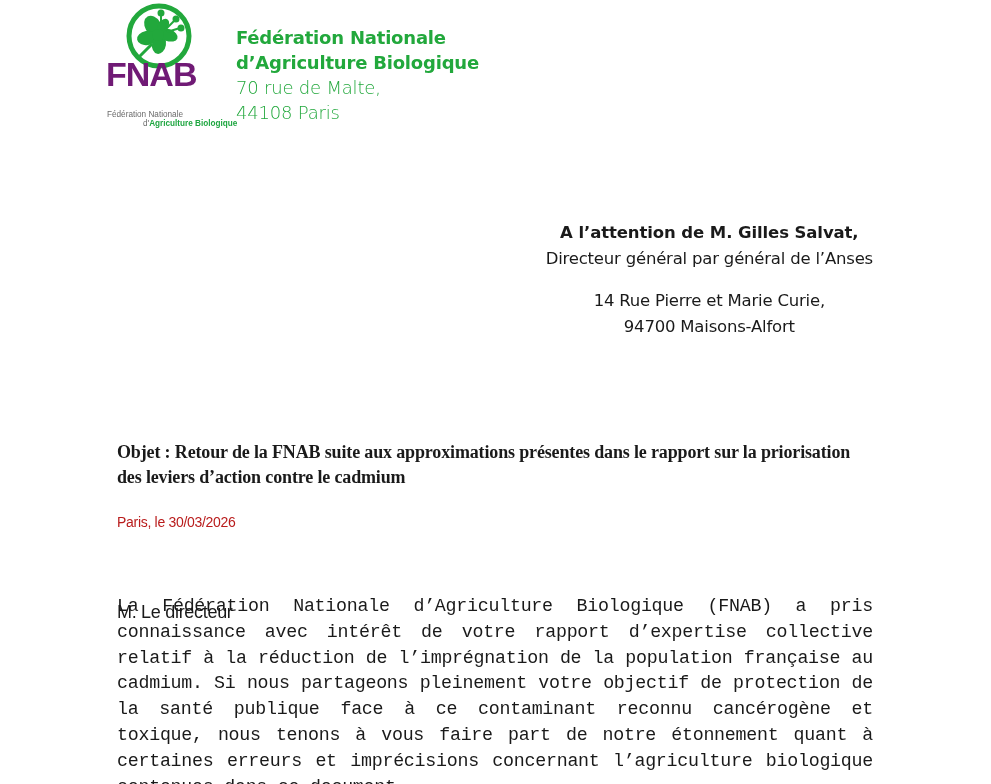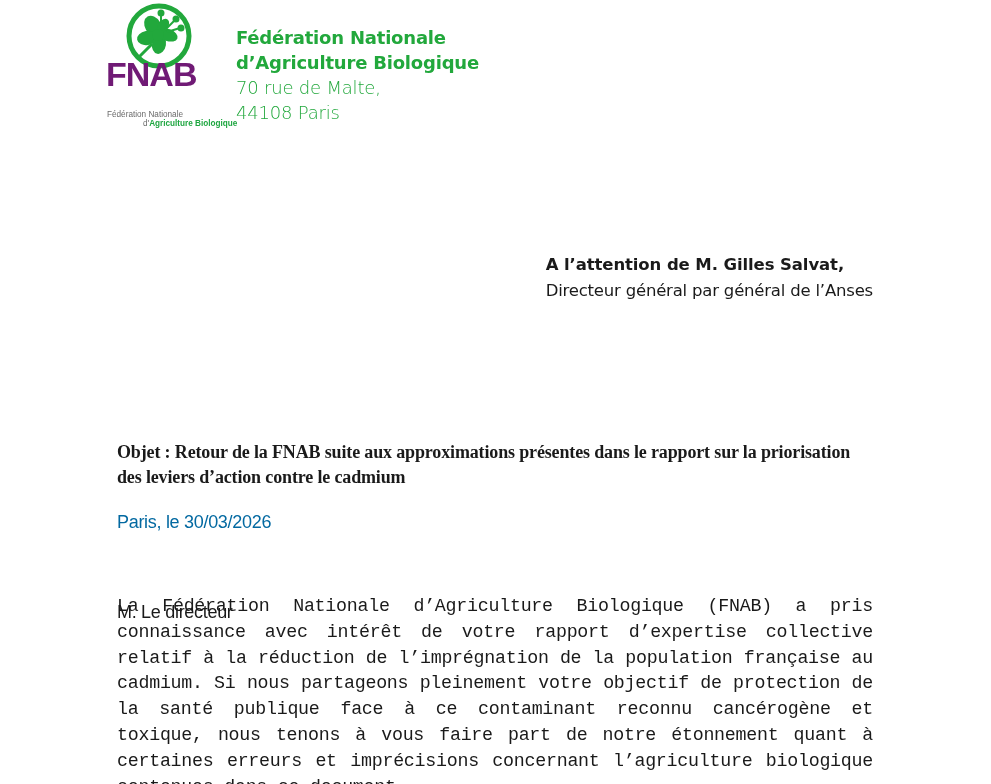--- a/index.html
+++ b/index.html
@@ -84,25 +84,24 @@
     .sender .addr {
       display: block;
       font-weight: 300;
       letter-spacing: -0.2px;
     }
 
     .recipient {
       position: absolute;
       right: 118px;
       top: 220px;
-      text-align: left;
+      text-align: center;
       font-size: 16.5px;
       line-height: 26px;
       color: #1a1a1a;
-      margin-top: 32px;
     }
     .recipient .name {
       font-weight: 700;
       display: block;
       letter-spacing: -0.1px;
     }
     .recipient .title {
       display: block;
       letter-spacing: -0.2px;
     }
@@ -123,23 +122,23 @@
       font-size: 18px;
       line-height: 25px;
       color: #1a1a1a;
       letter-spacing: -0.15px;
     }
     .date {
       position: absolute;
       left: 117px;
       top: 509px;
       font-family: "Liberation Sans", sans-serif;
-      font-size: 18px;
+      font-size: 14px;
       line-height: 26px;
-      color: #0369a1;
+      color: #b91c1c;
       letter-spacing: -0.3px;
     }
     .salutation {
       position: absolute;
       left: 117px;
       top: 551px;
       font-family: "Liberation Sans", sans-serif;
       font-size: 18px;
       line-height: 26px;
       color: #1a1a1a;
@@ -192,20 +191,24 @@
 <div class="sender">
   <span class="org">Fédération Nationale</span>
   <span class="org">d’Agriculture Biologique</span>
   <span class="addr">70 rue de Malte,</span>
   <span class="addr">44108 Paris</span>
 </div>
 
 <div class="recipient">
   <span class="name">A l’attention de M. Gilles Salvat,</span>
   <span class="title">Directeur général par général de l’Anses</span>
+  <div class="address">
+    <span>14 Rue Pierre et Marie Curie,</span>
+    <span>94700 Maisons-Alfort</span>
+  </div>
 </div>
 
 <div class="subject">Objet : Retour de la FNAB suite aux approximations présentes dans le rapport sur la priorisation des leviers d’action contre le cadmium</div>
 
 <div class="date">Paris, le 30/03/2026</div>
 
 <div class="salutation">M. Le directeur</div>
 
 <p class="body-para">La Fédération Nationale d’Agriculture Biologique (FNAB) a pris connaissance avec intérêt de votre rapport d’expertise collective relatif à la réduction de l’imprégnation de la population française au cadmium. Si nous partageons pleinement votre objectif de protection de la santé publique face à ce contaminant reconnu cancérogène et toxique, nous tenons à vous faire part de notre étonnement quant à certaines erreurs et imprécisions concernant l’agriculture biologique contenues dans ce document.</p>
 

